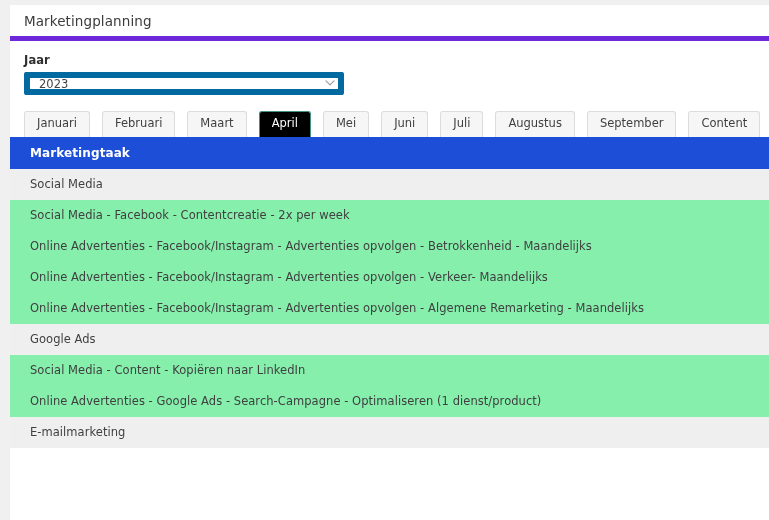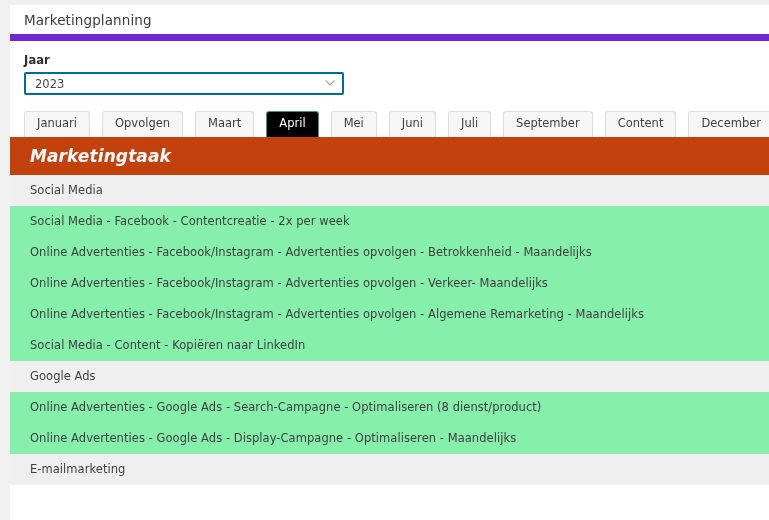--- a/index.html
+++ b/index.html
@@ -21,21 +21,21 @@
     left: 10px;
     top: 5px;
     right: 0;
     bottom: 0;
     background: #ffffff;
   }
 
   
   .card-header {
     height: 36px;
-    border-bottom: 7px solid #6d28d9;
+    border-bottom: 5px solid #6d28d9;
     display: flex;
     align-items: center;
     padding: 0 0 0 14px;
     box-sizing: border-box;
   }
   .card-title {
     font-size: 13.5px;
     color: #3b3b3b;
     font-weight: 400;
     letter-spacing: .1px;
@@ -56,21 +56,21 @@
 
   .select-wrap {
     position: relative;
     width: 320px;
     height: 23px;
   }
   .select-box {
     width: 100%;
     height: 100%;
     box-sizing: border-box;
-    border: 2px solid #0369a1;
+    border: 6px solid #0369a1;
     border-radius: 2px;
     background: #ffffff;
     font-family: "DejaVu Sans", sans-serif;
     font-size: 11.5px;
     color: #444;
     padding: 0 22px 0 9px;
     display: flex;
     align-items: center;
   }
   .select-chevron {
@@ -107,28 +107,27 @@
     background: #000000;
     border-color: #439182;
     color: #ffffff;
   }
 
   
   .table {
     width: 100%;
   }
   .table-head {
-    background: #c2410c;
+    background: #1d4ed8;
     color: #ffffff;
-    font-size: 17px;
+    font-size: 12px;
     font-weight: bold;
     padding: 9px 0 9px 20px;
     box-sizing: border-box;
     letter-spacing: .1px;
-    font-style: italic;
   }
   .row {
     font-size: 11.5px;
     color: #3f3f3f;
     padding: 9px 0 9px 20px;
     box-sizing: border-box;
     height: 31px;
     line-height: 13px;
     white-space: nowrap;
     letter-spacing: .05px;
@@ -157,42 +156,42 @@
       <div class="select-box">2023</div>
       <span class="select-chevron">
         <svg width="10" height="7" viewBox="0 0 10 7">
           <path d="M1 1 L5 5 L9 1" fill="none" stroke="#9aa0a6" stroke-width="1.2" stroke-linecap="round" stroke-linejoin="round"></path>
         </svg>
       </span>
     </div>
 
     <div class="tabs" id="tabs">
         <div class="tab">Januari</div>
-        <div class="tab">Opvolgen</div>
+        <div class="tab">Februari</div>
         <div class="tab">Maart</div>
         <div class="tab active">April</div>
         <div class="tab">Mei</div>
         <div class="tab">Juni</div>
         <div class="tab">Juli</div>
+        <div class="tab">Augustus</div>
         <div class="tab">September</div>
         <div class="tab">Content</div>
         <div class="tab">December</div>
       </div>
 
   </div>
 
   <div class="table">
     <div class="table-head">Marketingtaak</div>
     <div id="table-rows">
         <div class="row category">Social Media</div>
         <div class="row task">Social Media - Facebook - Contentcreatie - 2x per week</div>
         <div class="row task">Online Advertenties - Facebook/Instagram - Advertenties opvolgen - Betrokkenheid - Maandelijks</div>
         <div class="row task">Online Advertenties - Facebook/Instagram - Advertenties opvolgen - Verkeer- Maandelijks</div>
         <div class="row task">Online Advertenties - Facebook/Instagram - Advertenties opvolgen - Algemene Remarketing - Maandelijks</div>
+        <div class="row category">Google Ads</div>
         <div class="row task">Social Media - Content - Kopiëren naar LinkedIn</div>
-        <div class="row category">Google Ads</div>
-        <div class="row task">Online Advertenties - Google Ads - Search-Campagne - Optimaliseren (8 dienst/product)</div>
-        <div class="row task">Online Advertenties - Google Ads - Display-Campagne - Optimaliseren - Maandelijks</div>
+        <div class="row task">Online Advertenties - Google Ads - Search-Campagne - Optimaliseren (1 dienst/product)</div>
         <div class="row category">E-mailmarketing</div>
       </div>
   </div>
 
 </div>
 
 </body></html>

